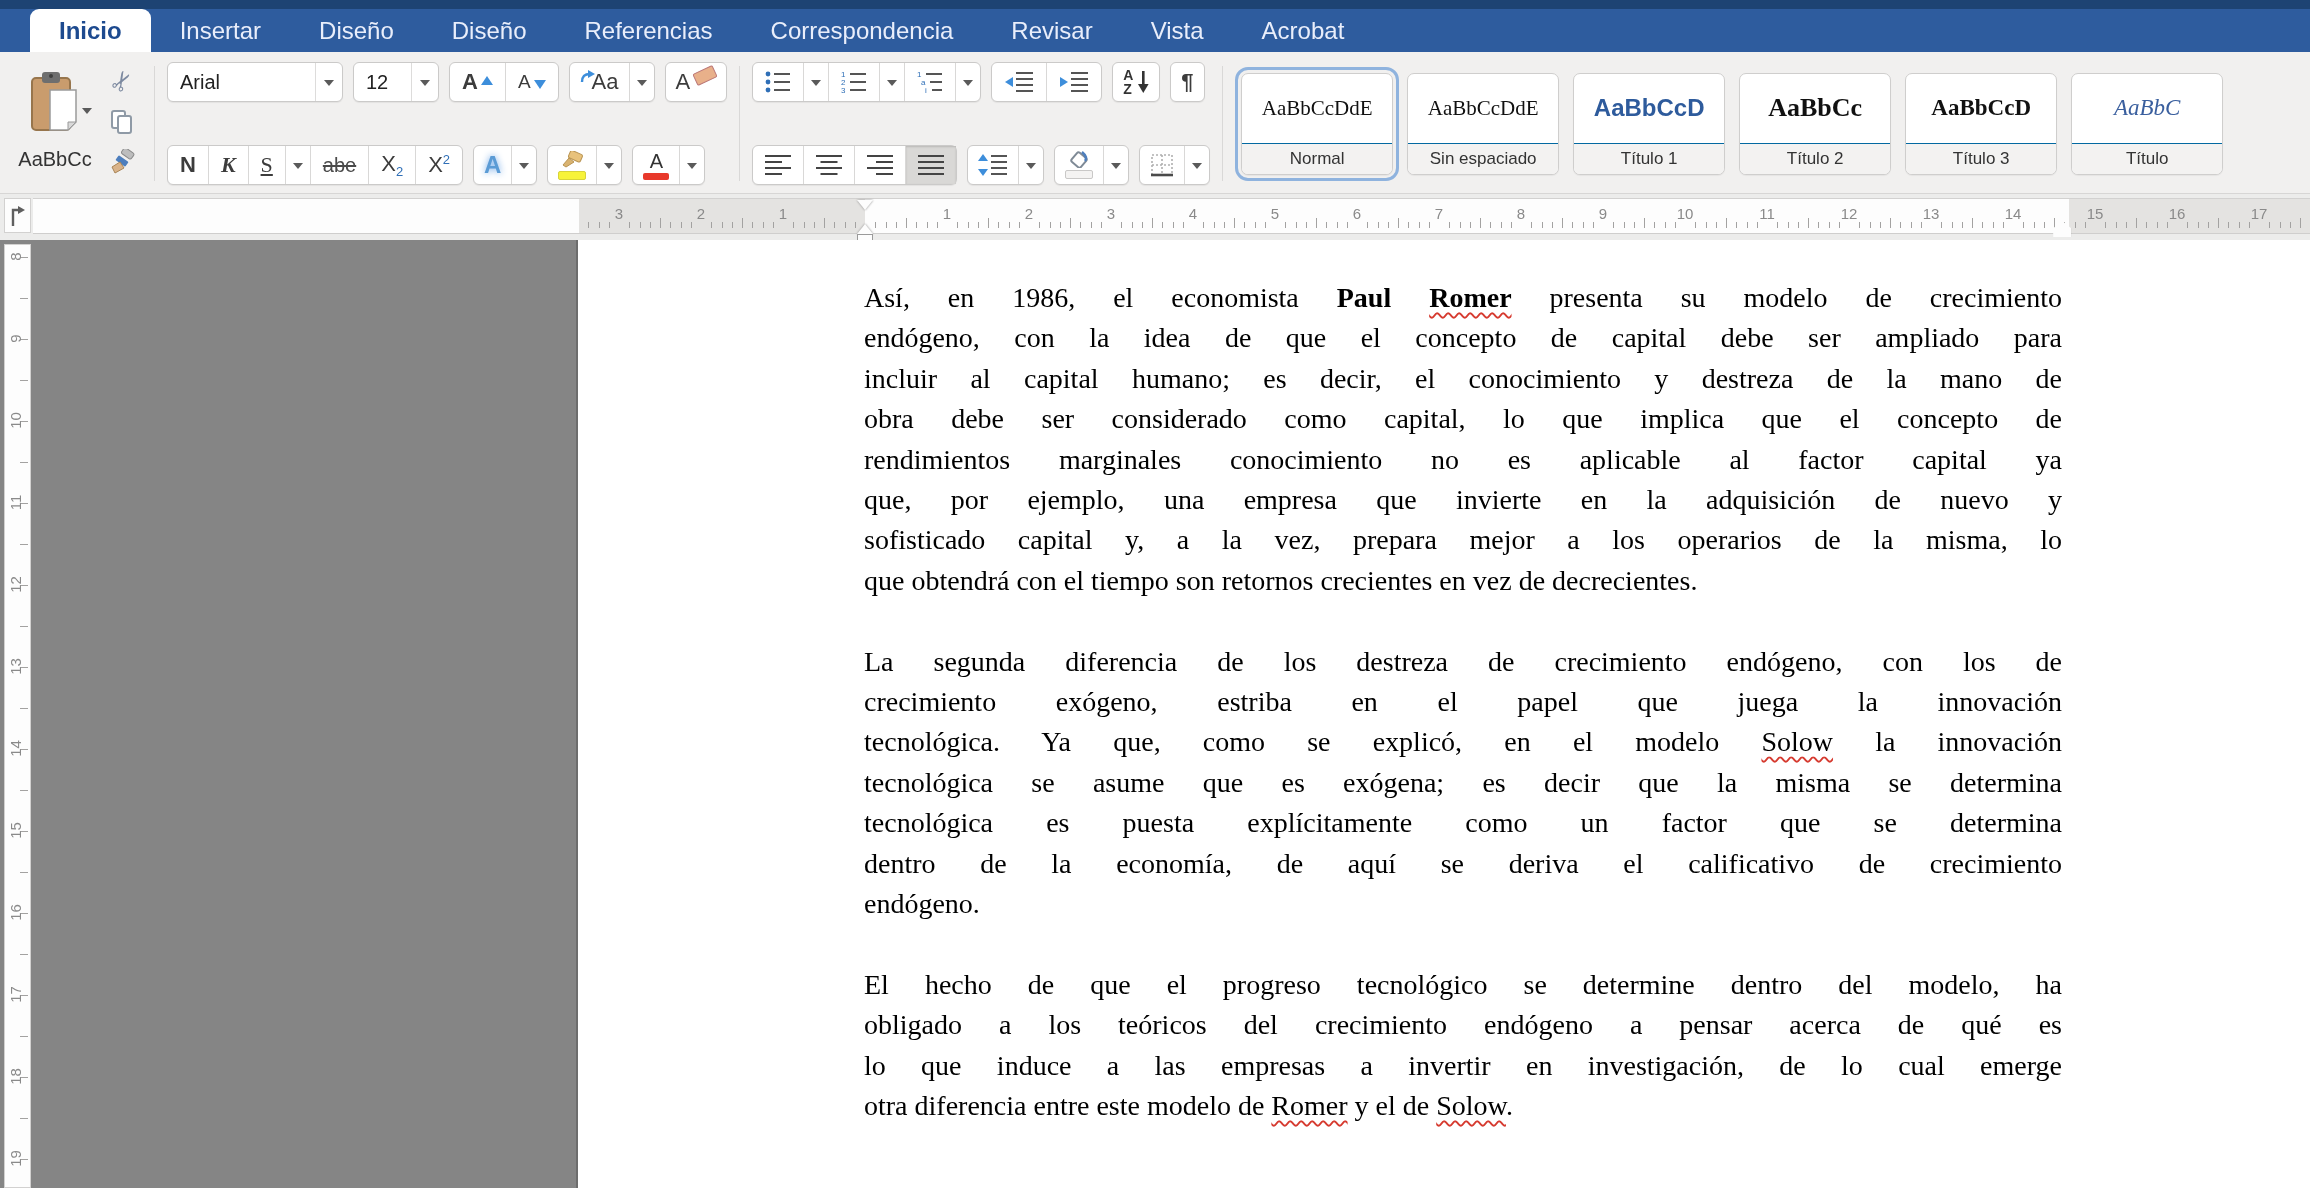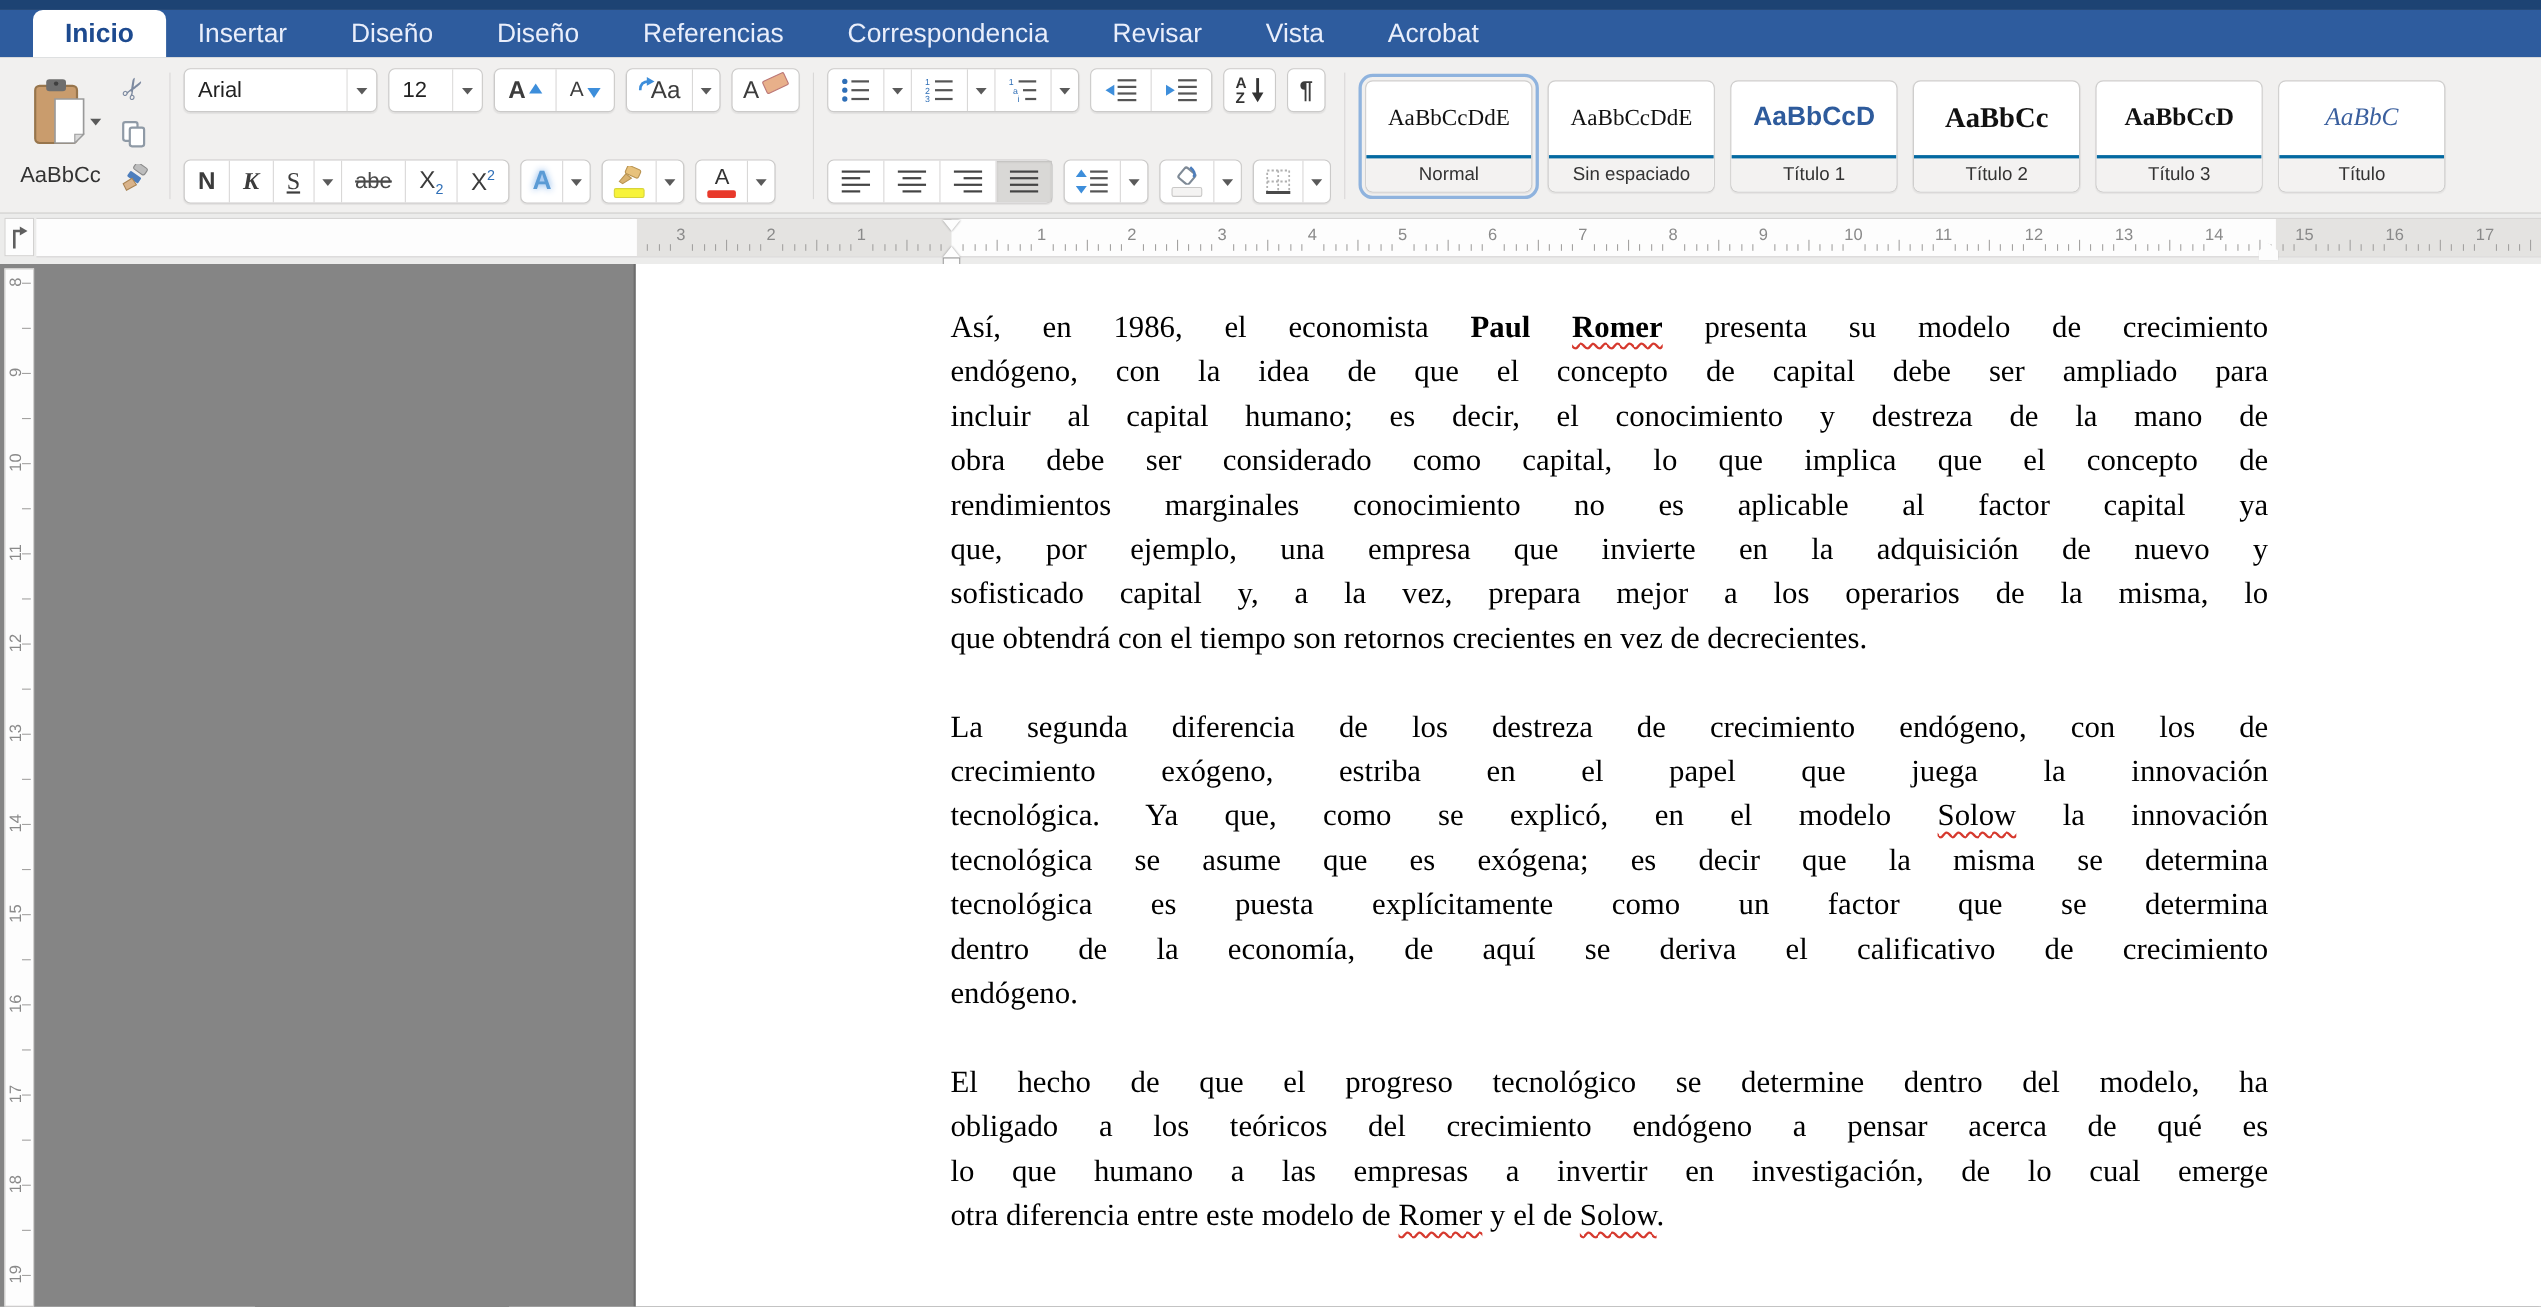--- a/index.html
+++ b/index.html
@@ -61,21 +61,21 @@
   .color-a{display:flex;flex-direction:column;align-items:center;line-height:1;}
   .color-a .glyph{font-size:20px;color:#333;}
   .cbar{width:26px;height:7px;border-radius:2px;margin-top:2px;}
   .eraser{display:inline-block;width:20px;height:11px;background:#e8b08a;border:1px solid #b77;border-radius:2px;transform:rotate(-25deg);margin-left:4px;margin-top:-14px;}
 
   
   .styles-row{display:flex;align-items:center;gap:14px;padding-left:6px;}
   .chip{width:150px;height:100px;background:#fff;border:1px solid #cfcecd;border-radius:7px;overflow:hidden;
         display:flex;flex-direction:column;box-shadow:0 1px 1px rgba(0,0,0,.05);flex:none;}
   .chip .sample{flex:1;display:flex;align-items:center;justify-content:center;white-space:nowrap;overflow:hidden;}
-  .chip .clabel{height:30px;background:#f3f2f1;border-top:3px solid #0369a1;display:flex;align-items:center;justify-content:center;
+  .chip .clabel{height:30px;background:#f3f2f1;border-top:1px solid #0369a1;display:flex;align-items:center;justify-content:center;
         font-size:17px;color:#333;white-space:nowrap;}
   .chip.selected{outline:3px solid #8fb3de;outline-offset:3px;}
   .s-normal{font-family:"Liberation Serif",serif;font-size:21px;color:#111;}
   .s-h1{font-family:"Liberation Sans",sans-serif;font-weight:bold;font-size:24px;color:#2e5b9c;}
   .s-h2{font-family:"Liberation Serif",serif;font-weight:bold;font-size:26px;color:#111;}
   .s-h3{font-family:"Liberation Serif",serif;font-weight:bold;font-size:23px;color:#111;}
   .s-title{font-family:"Liberation Serif",serif;font-style:italic;font-size:23px;color:#3a5f9e;}
 
   
   .ruler-row{position:absolute;top:194px;left:0;right:0;height:46px;background:#ececeb;}
@@ -709,20 +709,20 @@
             <div class="doc-line"><span>crecimiento exógeno, estriba en el papel que juega la innovación</span></div>
             <div class="doc-line"><span>tecnológica. Ya que, como se explicó, en el modelo </span><span class="sq">Solow</span><span> la innovación</span></div>
             <div class="doc-line"><span>tecnológica se asume que es exógena; es decir que la misma se determina</span></div>
             <div class="doc-line"><span>tecnológica es puesta explícitamente como un factor que se determina</span></div>
             <div class="doc-line"><span>dentro de la economía, de aquí se deriva el calificativo de crecimiento</span></div>
             <div class="doc-line lastline"><span>endógeno.</span></div>
           </div>
           <div class="para">
             <div class="doc-line"><span>El hecho de que el progreso tecnológico se determine dentro del modelo, ha</span></div>
             <div class="doc-line"><span>obligado a los teóricos del crecimiento endógeno a pensar acerca de qué es</span></div>
-            <div class="doc-line"><span>lo que humano a las empresas a invertir en investigación, de lo cual emerge</span></div>
+            <div class="doc-line"><span>lo que induce a las empresas a invertir en investigación, de lo cual emerge</span></div>
             <div class="doc-line lastline"><span>otra diferencia entre este modelo de </span><span class="sq">Romer</span><span> y el de </span><span class="sq">Solow</span><span>.</span></div>
           </div>
         </div>
     </div>
   </div>
 
 </div>
 
 </body></html>

